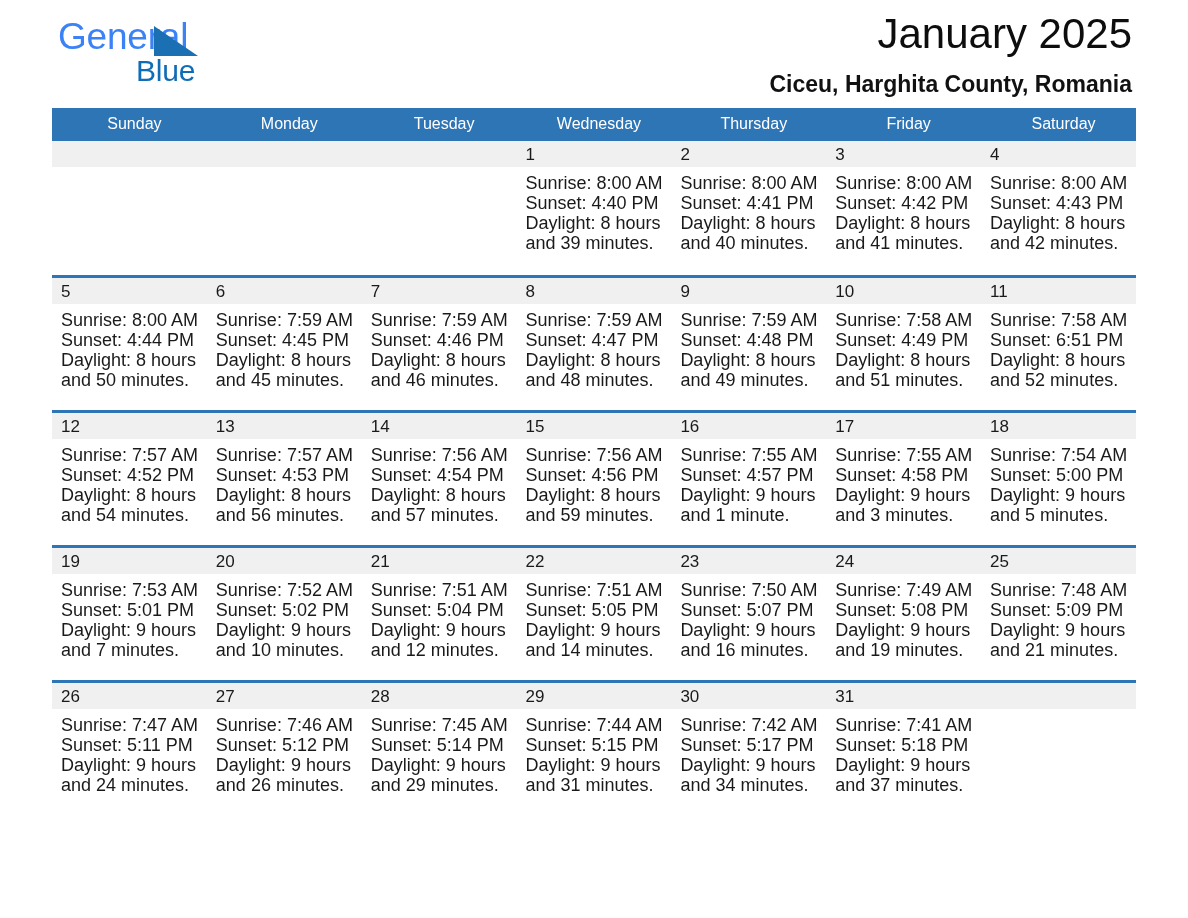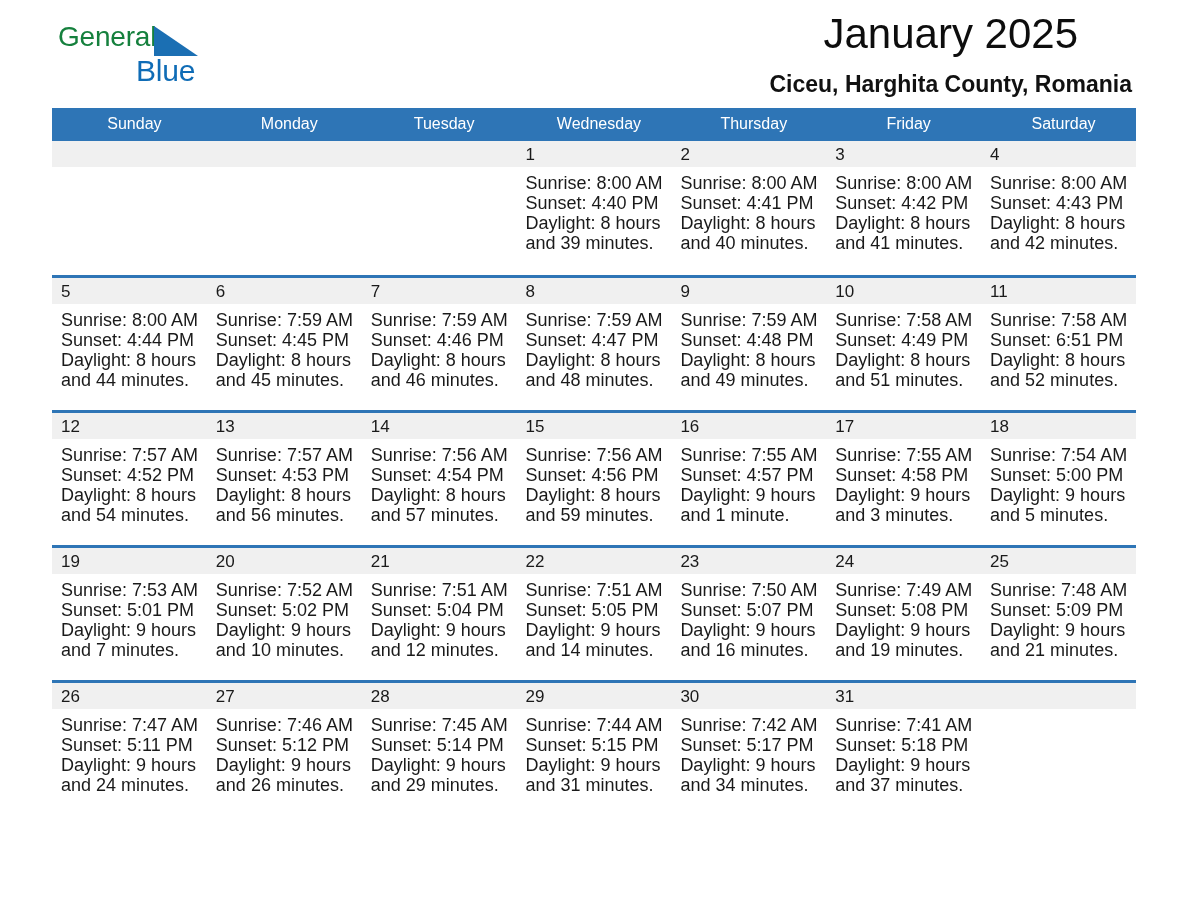--- a/index.html
+++ b/index.html
@@ -31,23 +31,23 @@
     position: absolute;
     left: 6px;
     top: 18px;
     width: 230px;
     height: 76px;
   }
   .logo-general {
     position: absolute;
     left: 0;
     top: 0;
-    font-size: 28px;
+    font-size: 37px;
     line-height: 38px;
-    color: #15803d;
+    color: #3b82f6;
     letter-spacing: -0.2px;
   }
   .logo-tri {
     position: absolute;
     left: 96px;
     top: 8px;
     width: 0;
     height: 0;
     border-left: 44px solid #1b6fb3;
     border-top: 30px solid transparent;
@@ -66,21 +66,20 @@
     right: 4px;
     top: 8px;
     text-align: right;
   }
   .cal-title {
     font-size: 42px;
     line-height: 52px;
     font-weight: normal;
     color: #0d0d0d;
     margin: 0;
-    text-align: center;
   }
   .cal-subtitle {
     font-size: 23px;
     line-height: 32px;
     font-weight: bold;
     color: #111111;
     margin: 8px 0 0 0;
   }
 
   
@@ -241,21 +240,21 @@
             </div>
           </td>
         </tr>
         <tr class="week">
           <td class="">
             <div class="daynum-band"><span class="daynum">5</span></div>
             <div class="cell-info">
               <div>Sunrise: 8:00 AM</div>
               <div>Sunset: 4:44 PM</div>
               <div>Daylight: 8 hours</div>
-              <div>and 44 minutes.</div>
+              <div>and 50 minutes.</div>
             </div>
           </td>
           <td class="">
             <div class="daynum-band"><span class="daynum">6</span></div>
             <div class="cell-info">
               <div>Sunrise: 7:59 AM</div>
               <div>Sunset: 4:45 PM</div>
               <div>Daylight: 8 hours</div>
               <div>and 45 minutes.</div>
             </div>

